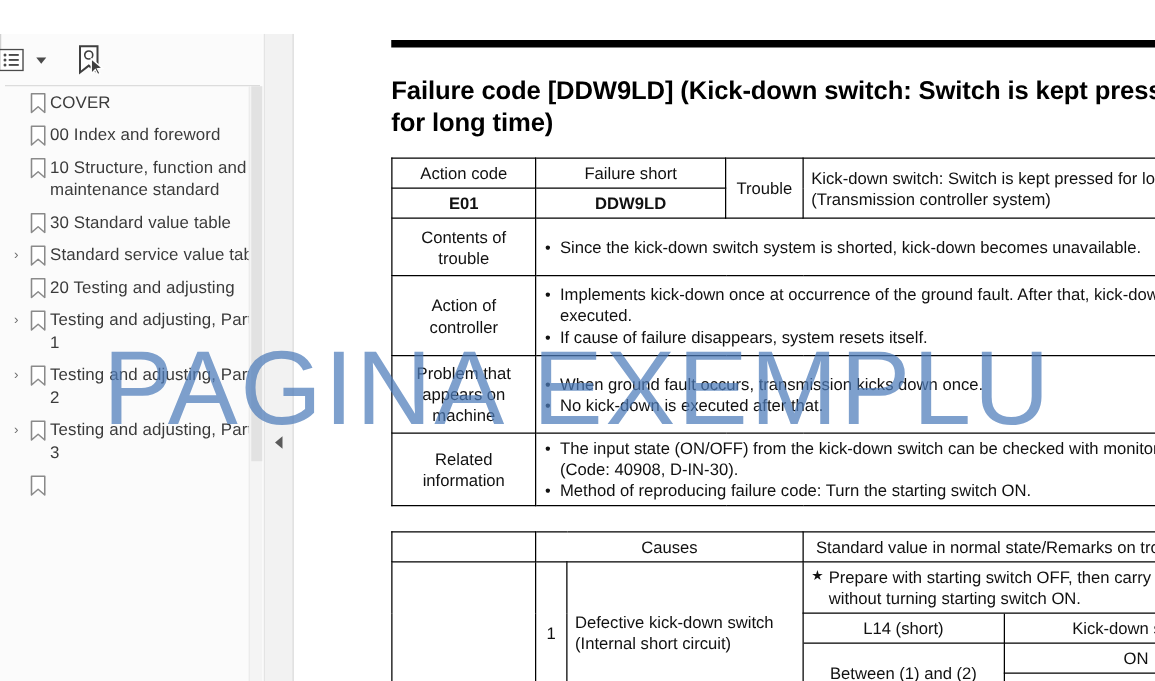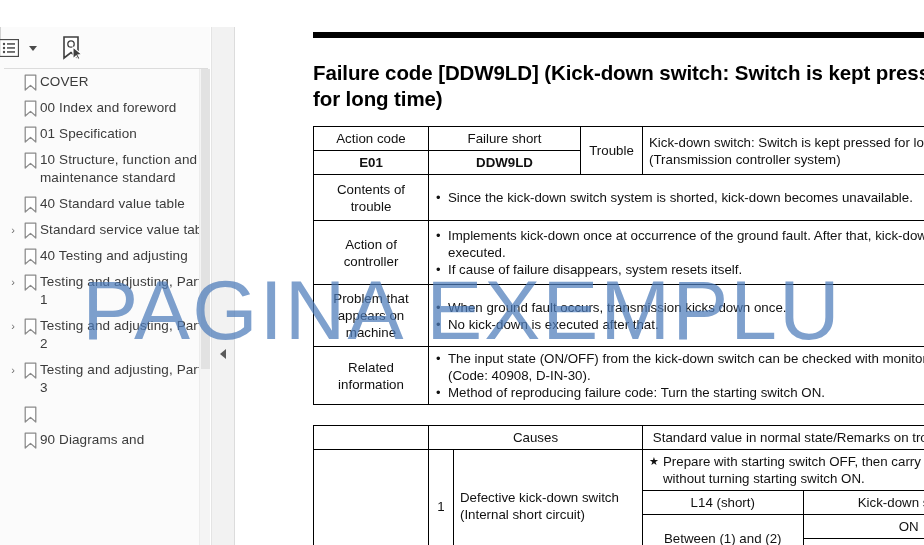--- a/index.html
+++ b/index.html
@@ -313,101 +313,83 @@
           </span>
           <span class="bm-label">00 Index and foreword</span>
         </div>
         <div class="bm-item">
           <span class="bm-chev empty">›</span>
           <span class="bm-ico">
             <svg width="13" height="17" viewBox="0 0 13 17" aria-hidden="true">
               <path d="M1.2 1 H11.8 V16 L6.5 11.4 L1.2 16 Z" fill="#ffffff" stroke="#8a8a8a" stroke-width="1.25" stroke-linejoin="round"></path>
             </svg>
           </span>
-          <span class="bm-label">01 Specification</span>
+          <span class="bm-label">10 Structure, function and maintenance standard</span>
         </div>
         <div class="bm-item">
           <span class="bm-chev empty">›</span>
           <span class="bm-ico">
             <svg width="13" height="17" viewBox="0 0 13 17" aria-hidden="true">
               <path d="M1.2 1 H11.8 V16 L6.5 11.4 L1.2 16 Z" fill="#ffffff" stroke="#8a8a8a" stroke-width="1.25" stroke-linejoin="round"></path>
             </svg>
           </span>
-          <span class="bm-label">10 Structure, function and maintenance standard</span>
+          <span class="bm-label">30 Standard value table</span>
+        </div>
+        <div class="bm-item">
+          <span class="bm-chev">›</span>
+          <span class="bm-ico">
+            <svg width="13" height="17" viewBox="0 0 13 17" aria-hidden="true">
+              <path d="M1.2 1 H11.8 V16 L6.5 11.4 L1.2 16 Z" fill="#ffffff" stroke="#8a8a8a" stroke-width="1.25" stroke-linejoin="round"></path>
+            </svg>
+          </span>
+          <span class="bm-label">Standard service value tab</span>
         </div>
         <div class="bm-item">
           <span class="bm-chev empty">›</span>
           <span class="bm-ico">
             <svg width="13" height="17" viewBox="0 0 13 17" aria-hidden="true">
               <path d="M1.2 1 H11.8 V16 L6.5 11.4 L1.2 16 Z" fill="#ffffff" stroke="#8a8a8a" stroke-width="1.25" stroke-linejoin="round"></path>
             </svg>
           </span>
-          <span class="bm-label">40 Standard value table</span>
+          <span class="bm-label">20 Testing and adjusting</span>
         </div>
         <div class="bm-item">
           <span class="bm-chev">›</span>
           <span class="bm-ico">
             <svg width="13" height="17" viewBox="0 0 13 17" aria-hidden="true">
               <path d="M1.2 1 H11.8 V16 L6.5 11.4 L1.2 16 Z" fill="#ffffff" stroke="#8a8a8a" stroke-width="1.25" stroke-linejoin="round"></path>
             </svg>
           </span>
-          <span class="bm-label">Standard service value tab</span>
+          <span class="bm-label">Testing and adjusting, Part 1</span>
+        </div>
+        <div class="bm-item">
+          <span class="bm-chev">›</span>
+          <span class="bm-ico">
+            <svg width="13" height="17" viewBox="0 0 13 17" aria-hidden="true">
+              <path d="M1.2 1 H11.8 V16 L6.5 11.4 L1.2 16 Z" fill="#ffffff" stroke="#8a8a8a" stroke-width="1.25" stroke-linejoin="round"></path>
+            </svg>
+          </span>
+          <span class="bm-label">Testing and adjusting, Part 2</span>
+        </div>
+        <div class="bm-item">
+          <span class="bm-chev">›</span>
+          <span class="bm-ico">
+            <svg width="13" height="17" viewBox="0 0 13 17" aria-hidden="true">
+              <path d="M1.2 1 H11.8 V16 L6.5 11.4 L1.2 16 Z" fill="#ffffff" stroke="#8a8a8a" stroke-width="1.25" stroke-linejoin="round"></path>
+            </svg>
+          </span>
+          <span class="bm-label">Testing and adjusting, Part 3</span>
         </div>
         <div class="bm-item">
           <span class="bm-chev empty">›</span>
           <span class="bm-ico">
             <svg width="13" height="17" viewBox="0 0 13 17" aria-hidden="true">
               <path d="M1.2 1 H11.8 V16 L6.5 11.4 L1.2 16 Z" fill="#ffffff" stroke="#8a8a8a" stroke-width="1.25" stroke-linejoin="round"></path>
             </svg>
           </span>
-          <span class="bm-label">40 Testing and adjusting</span>
-        </div>
-        <div class="bm-item">
-          <span class="bm-chev">›</span>
-          <span class="bm-ico">
-            <svg width="13" height="17" viewBox="0 0 13 17" aria-hidden="true">
-              <path d="M1.2 1 H11.8 V16 L6.5 11.4 L1.2 16 Z" fill="#ffffff" stroke="#8a8a8a" stroke-width="1.25" stroke-linejoin="round"></path>
-            </svg>
-          </span>
-          <span class="bm-label">Testing and adjusting, Part 1</span>
-        </div>
-        <div class="bm-item">
-          <span class="bm-chev">›</span>
-          <span class="bm-ico">
-            <svg width="13" height="17" viewBox="0 0 13 17" aria-hidden="true">
-              <path d="M1.2 1 H11.8 V16 L6.5 11.4 L1.2 16 Z" fill="#ffffff" stroke="#8a8a8a" stroke-width="1.25" stroke-linejoin="round"></path>
-            </svg>
-          </span>
-          <span class="bm-label">Testing and adjusting, Part 2</span>
-        </div>
-        <div class="bm-item">
-          <span class="bm-chev">›</span>
-          <span class="bm-ico">
-            <svg width="13" height="17" viewBox="0 0 13 17" aria-hidden="true">
-              <path d="M1.2 1 H11.8 V16 L6.5 11.4 L1.2 16 Z" fill="#ffffff" stroke="#8a8a8a" stroke-width="1.25" stroke-linejoin="round"></path>
-            </svg>
-          </span>
-          <span class="bm-label">Testing and adjusting, Part 3</span>
-        </div>
-        <div class="bm-item">
-          <span class="bm-chev empty">›</span>
-          <span class="bm-ico">
-            <svg width="13" height="17" viewBox="0 0 13 17" aria-hidden="true">
-              <path d="M1.2 1 H11.8 V16 L6.5 11.4 L1.2 16 Z" fill="#ffffff" stroke="#8a8a8a" stroke-width="1.25" stroke-linejoin="round"></path>
-            </svg>
-          </span>
-        </div>
-        <div class="bm-item">
-          <span class="bm-chev empty">›</span>
-          <span class="bm-ico">
-            <svg width="13" height="17" viewBox="0 0 13 17" aria-hidden="true">
-              <path d="M1.2 1 H11.8 V16 L6.5 11.4 L1.2 16 Z" fill="#ffffff" stroke="#8a8a8a" stroke-width="1.25" stroke-linejoin="round"></path>
-            </svg>
-          </span>
-          <span class="bm-label">90 Diagrams and</span>
         </div>
       </div>
 
     <div id="bm-scroll-track">
       <div id="bm-scroll-thumb"></div>
     </div>
   </div>
 
   <div id="splitter"></div>
   <div id="collapse-arrow">

